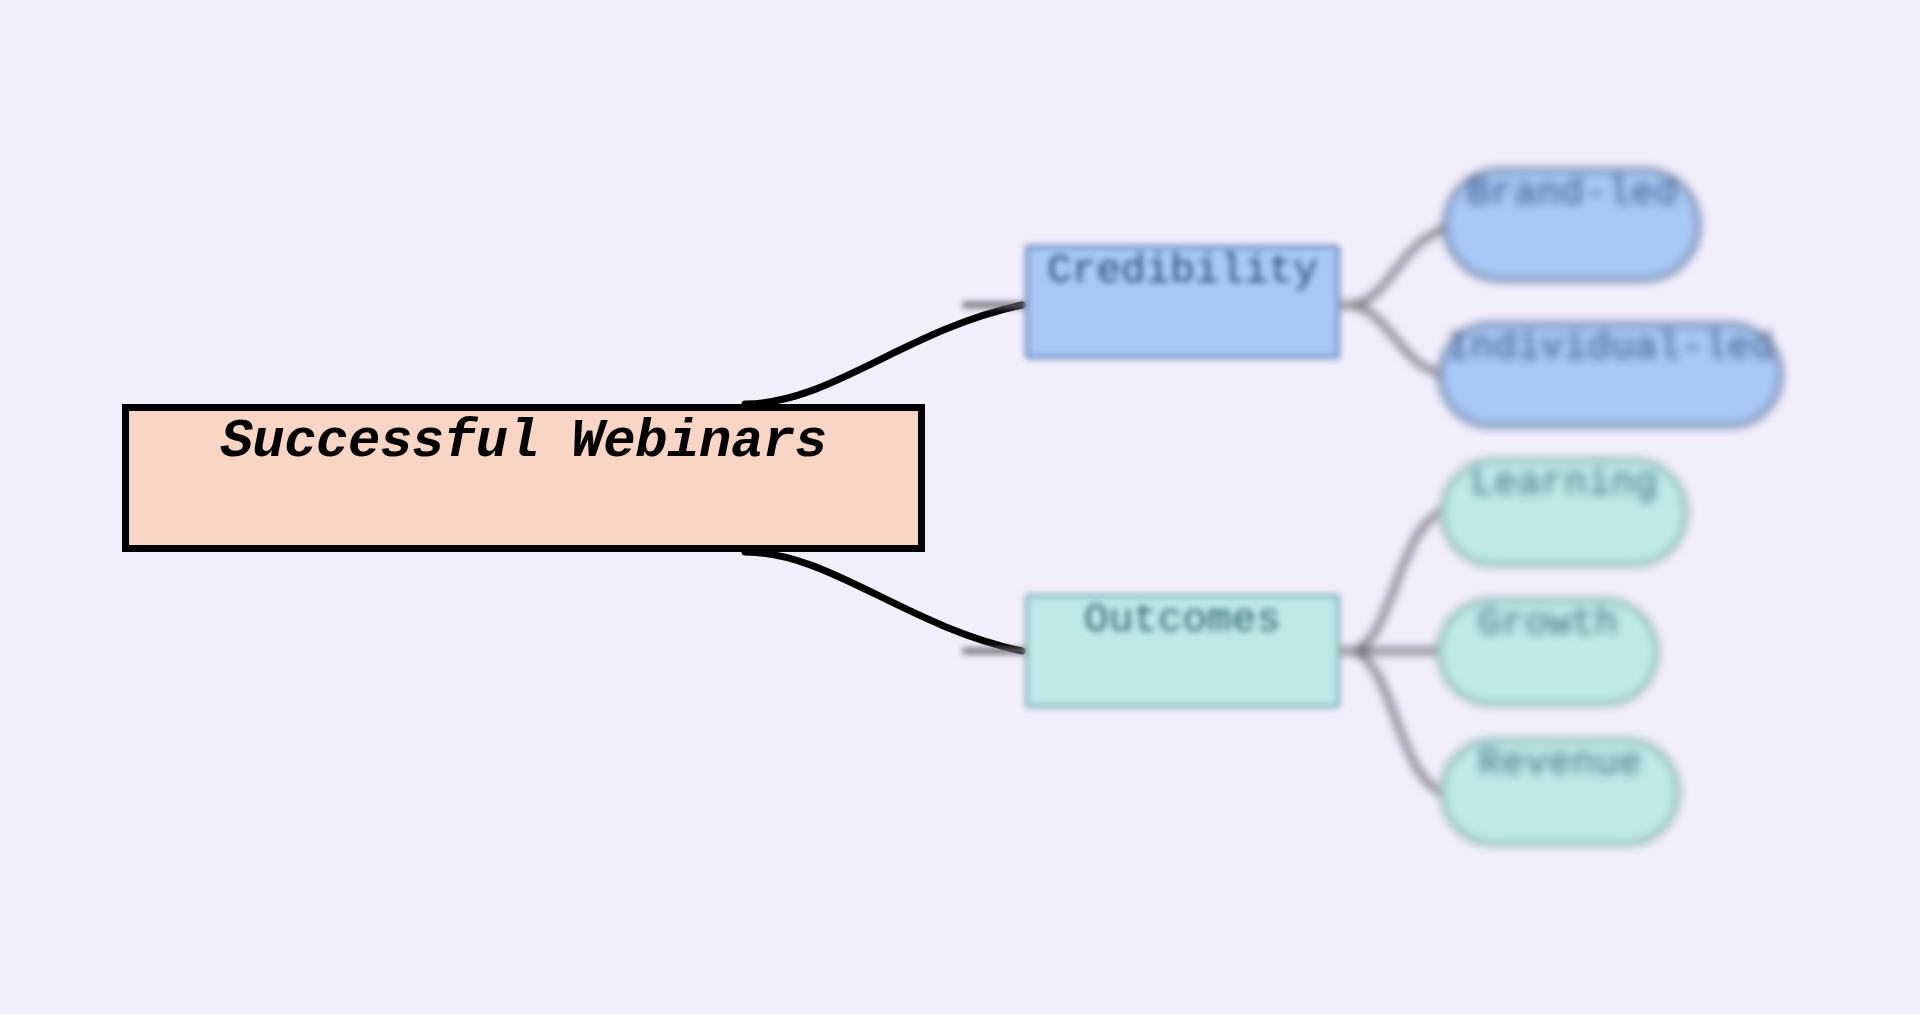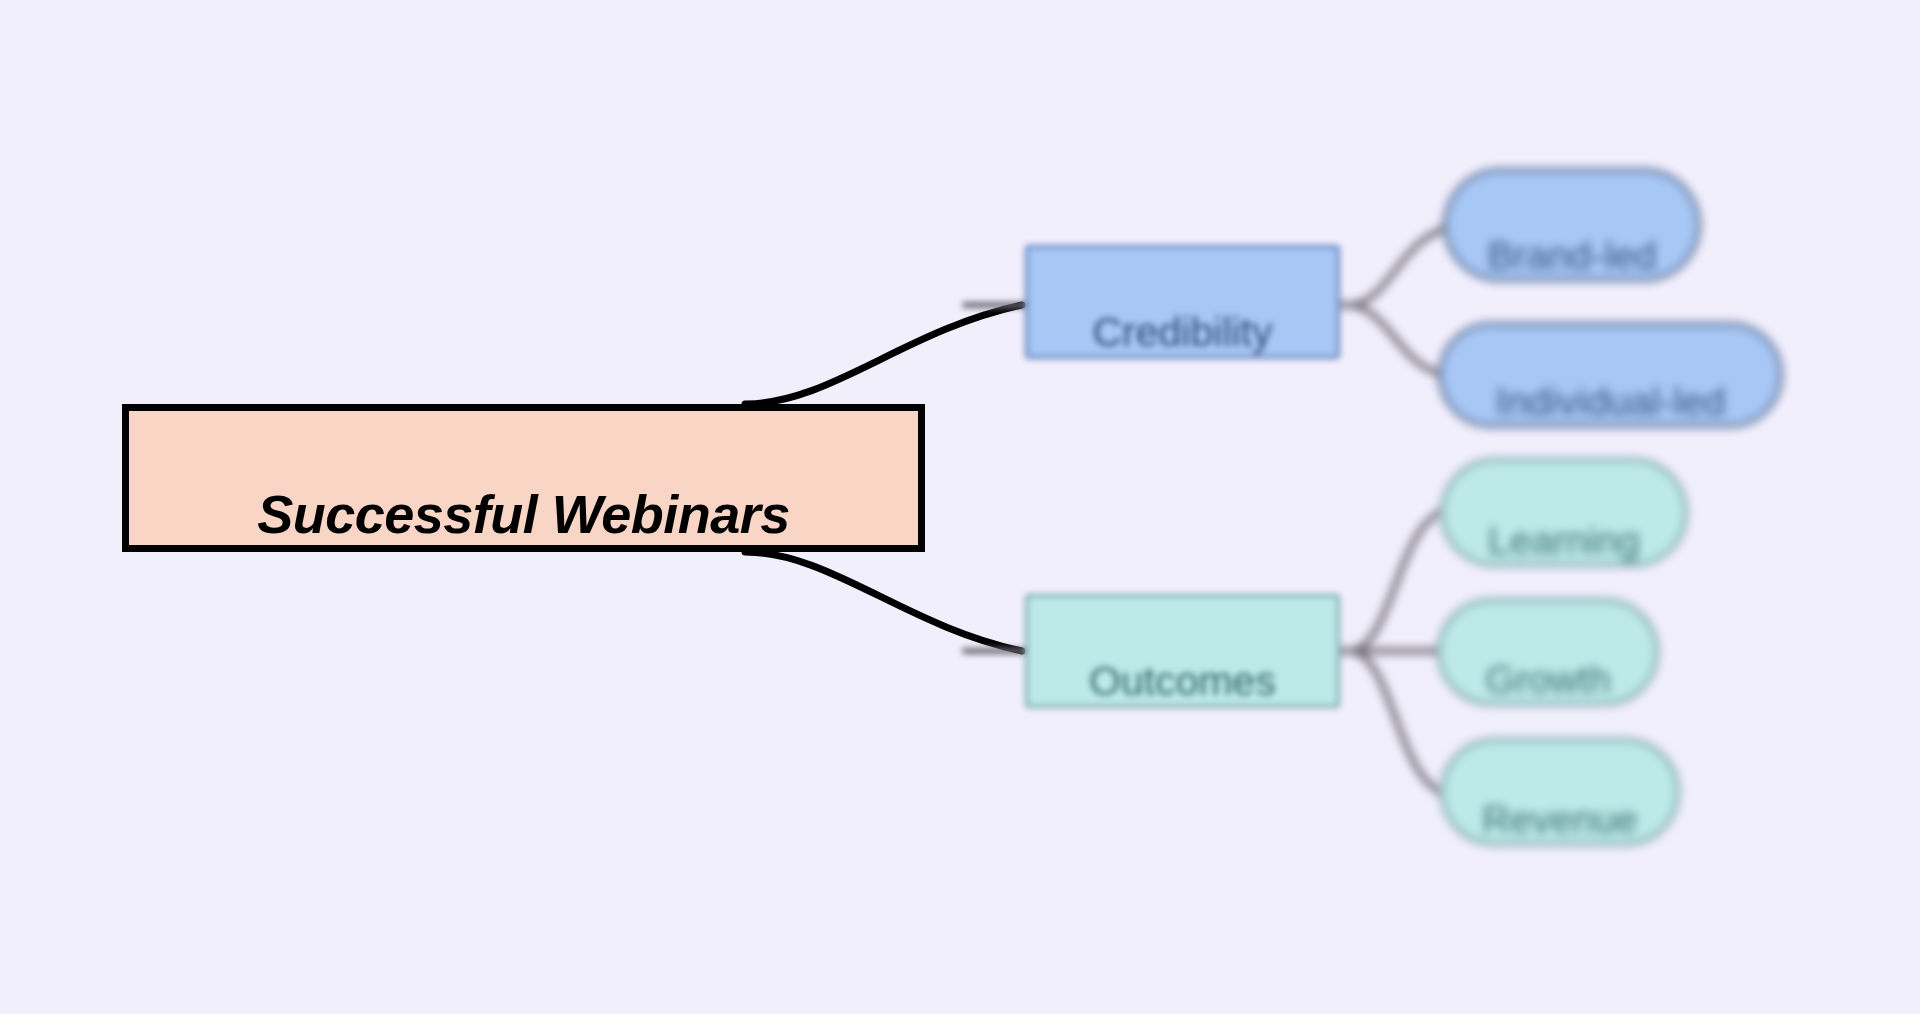--- a/index.html
+++ b/index.html
@@ -33,24 +33,25 @@
   }
   #edges-root   { filter: blur(0.4px); }
   #edges-mid    { filter: blur(3.2px); }
   #edges-leaf   { filter: blur(4.6px); }
 
   
   .node {
     position: absolute;
     box-sizing: border-box;
     display: flex;
-    align-items: flex-end;
+    align-items: flex-start;
     justify-content: center;
     text-align: center;
     white-space: nowrap;
+    font-family: Liberation Mono, monospace;
   }
 
   
   .node-root {
     background: #f9d5c6;
     border: 7px solid #000000;
     color: #000000;
     font-size: 54px;
     font-weight: 700;
     font-style: italic;

